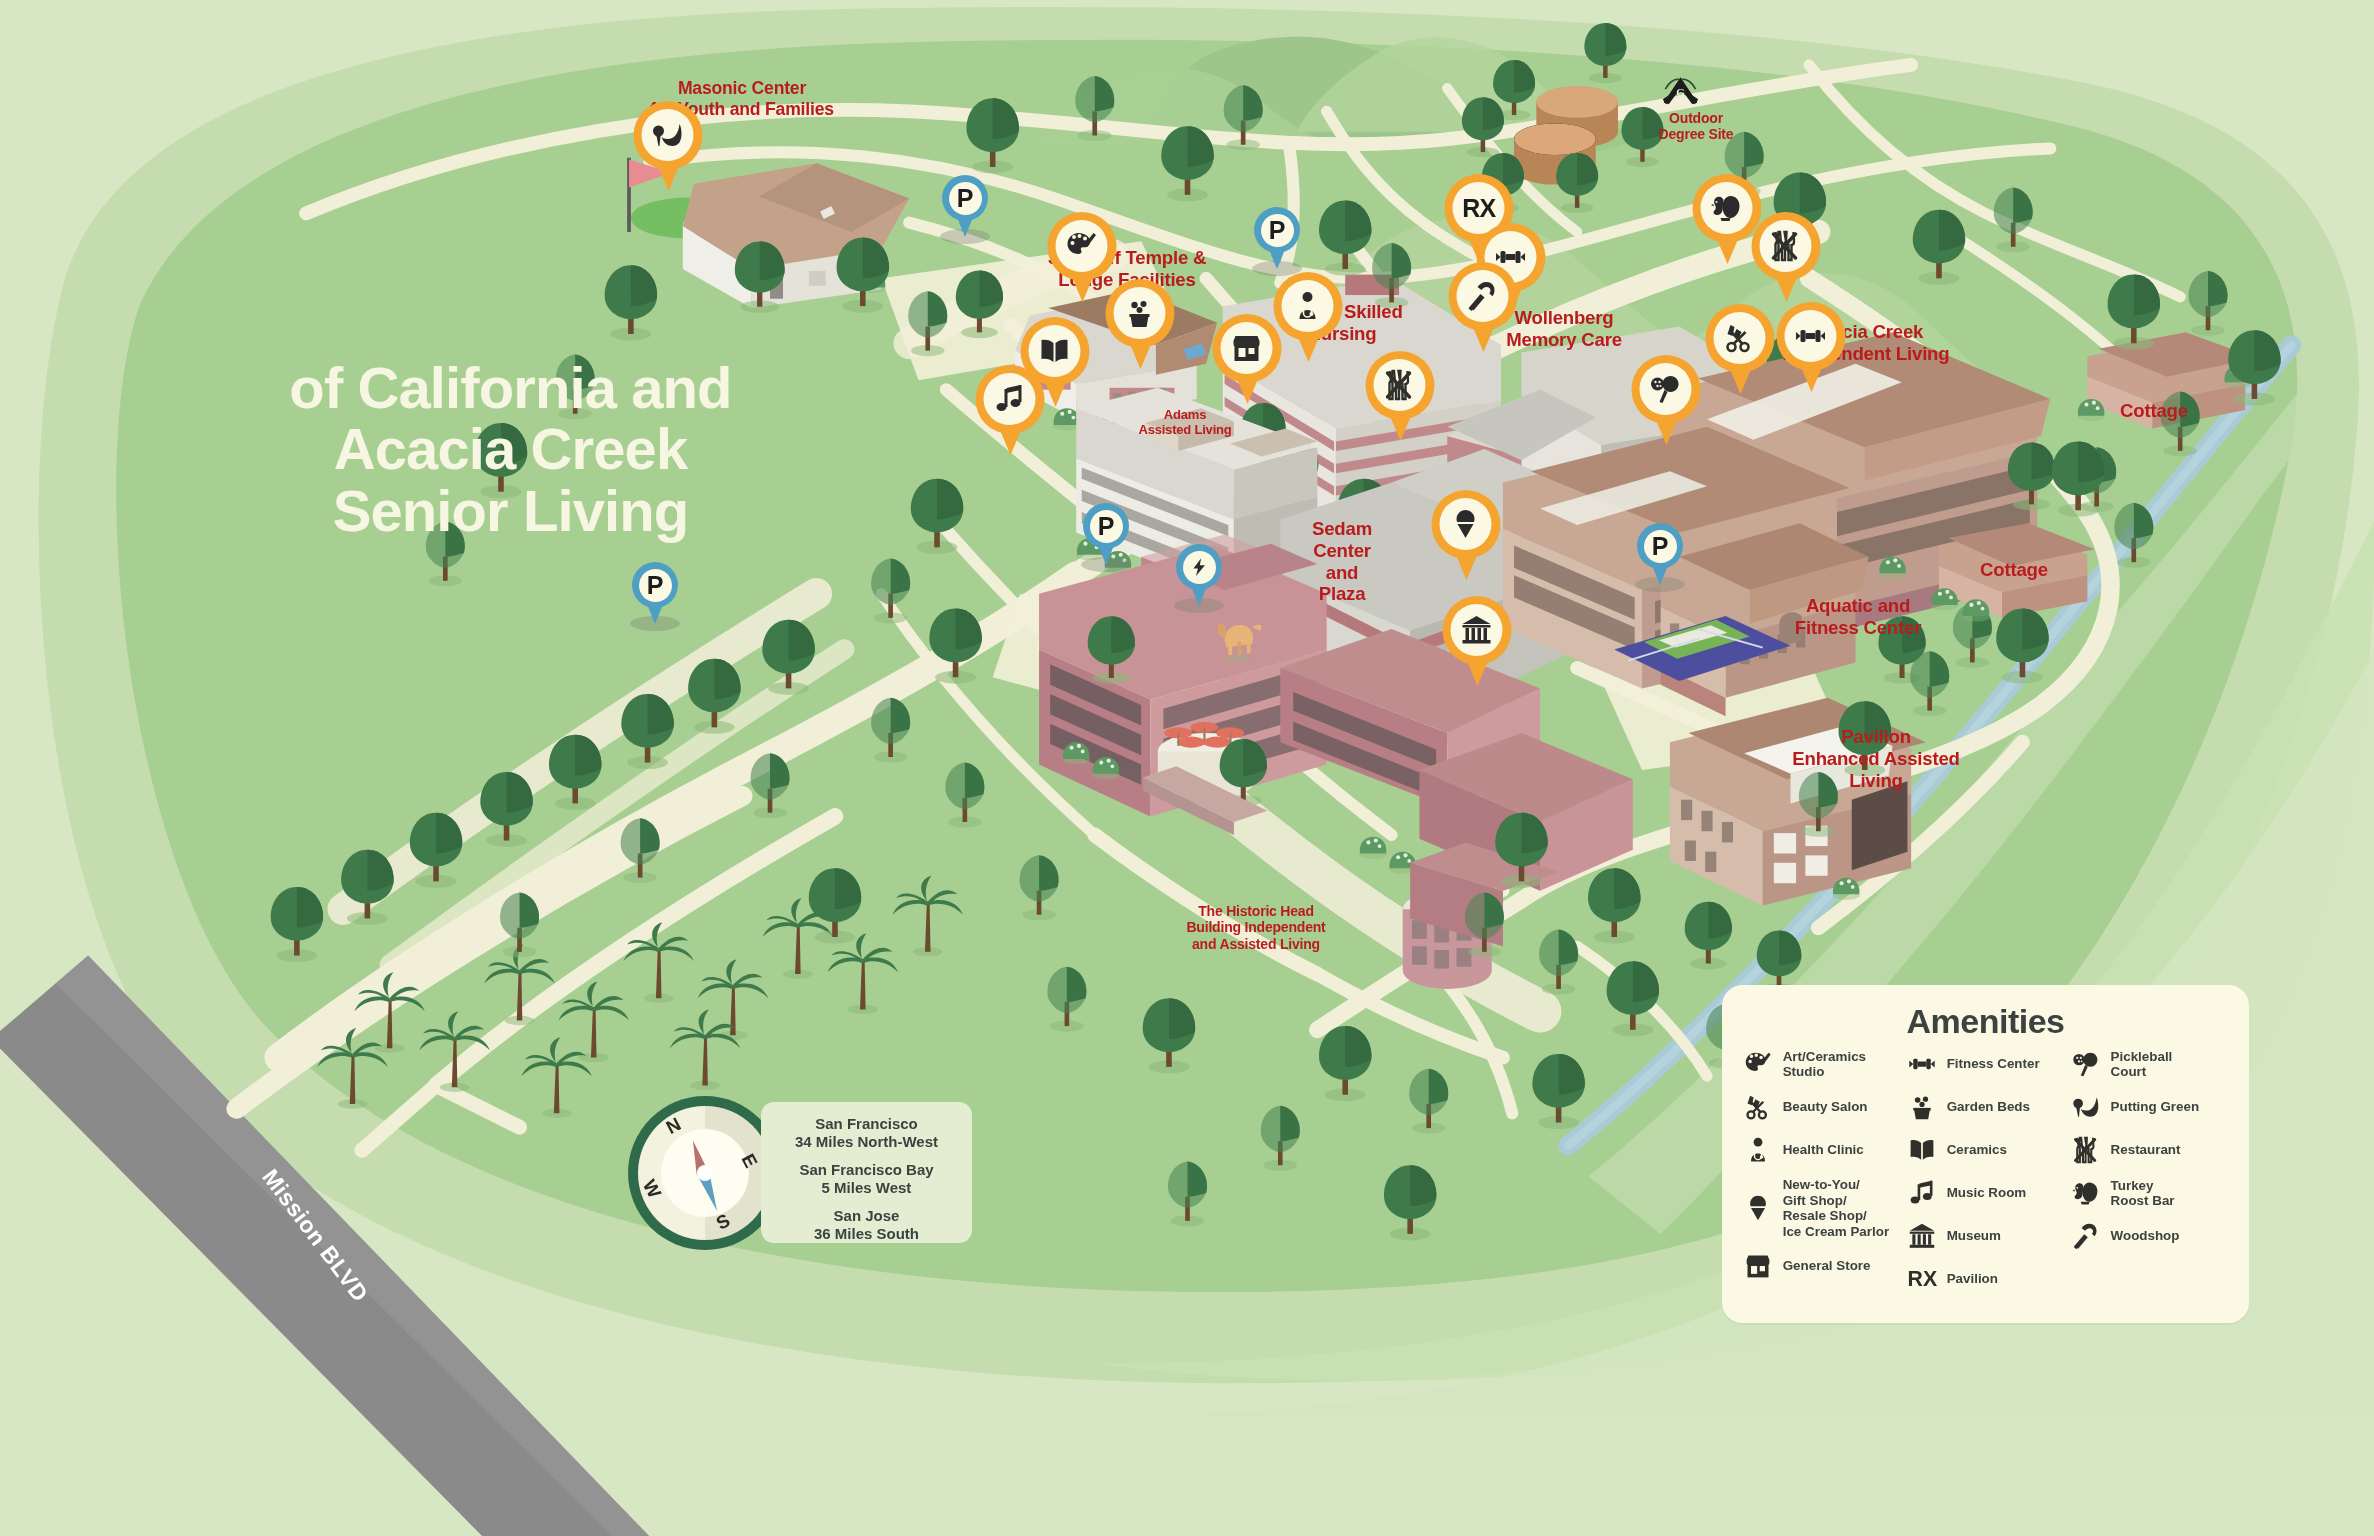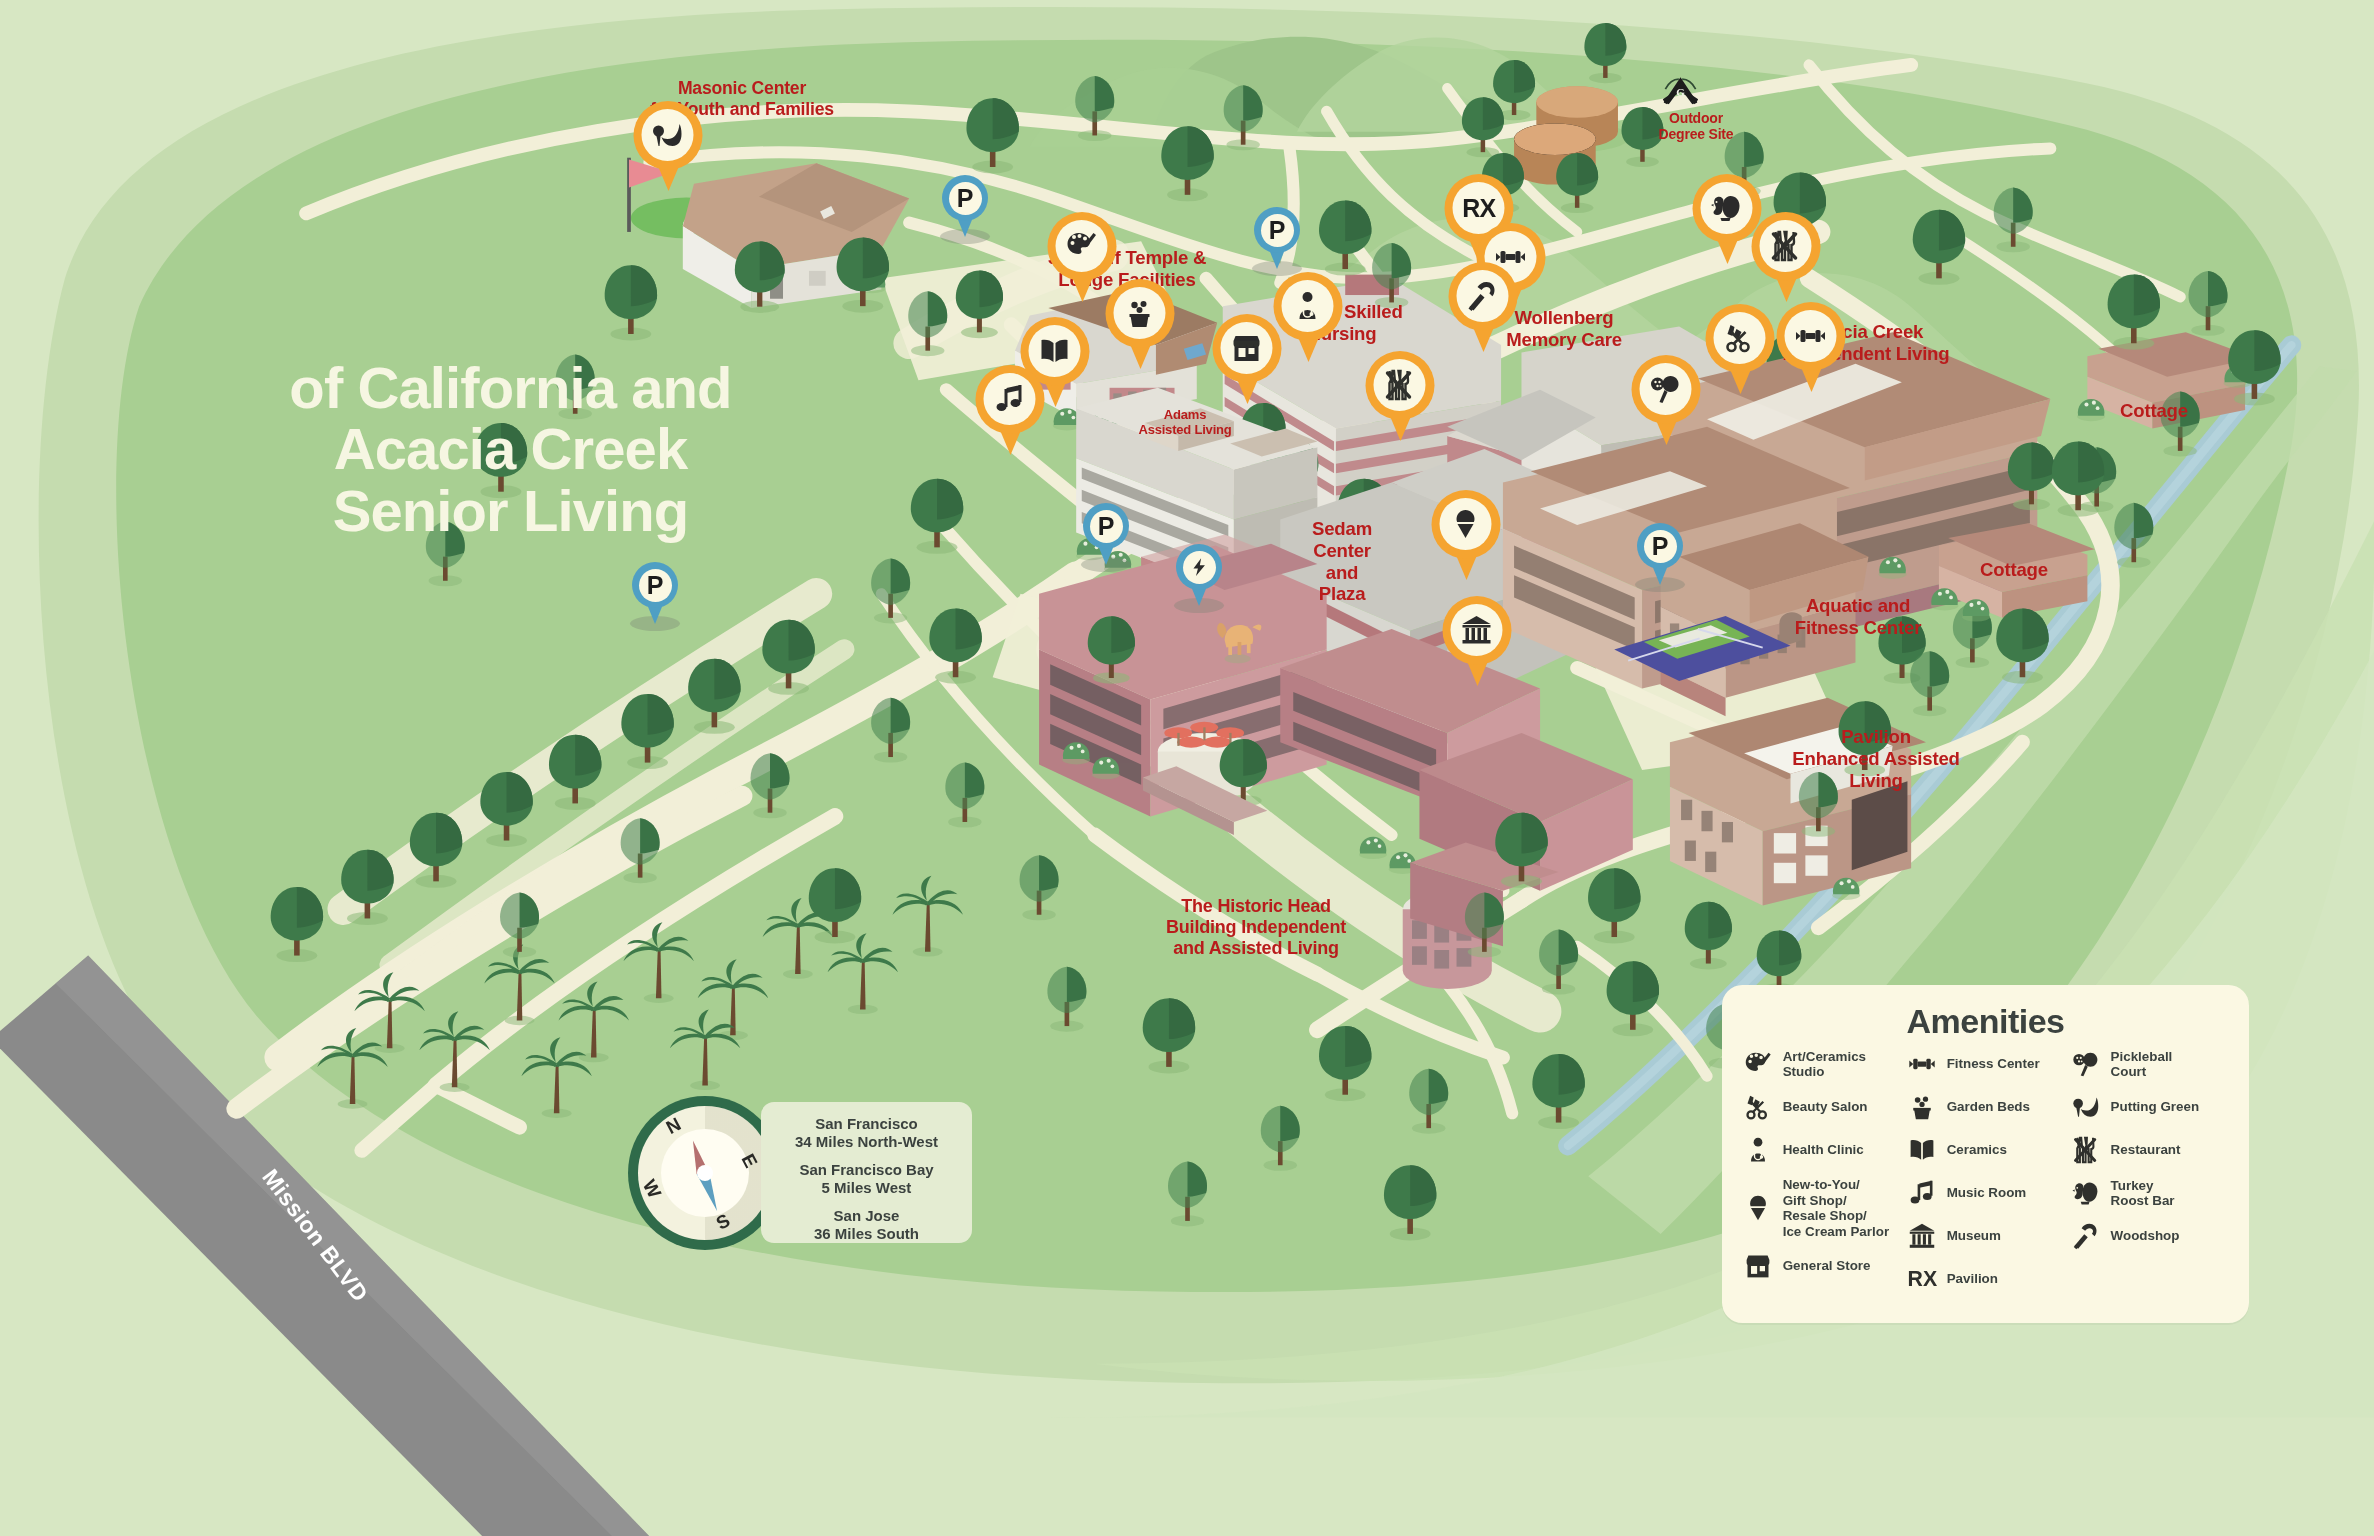--- a/index.html
+++ b/index.html
@@ -667,21 +667,21 @@
       <div class="mlabel" style="left: 1342px; top: 561px; font-size: 18.6px;">Sedam
 Center
 and
 Plaza</div>
       <div class="mlabel" style="left: 2014px; top: 570px; font-size: 18.6px;">Cottage</div>
       <div class="mlabel" style="left: 1858px; top: 617px; font-size: 18.6px;">Aquatic and
 Fitness Center</div>
       <div class="mlabel" style="left: 1876px; top: 759px; font-size: 18.6px;">Pavilion
 Enhanced Assisted
 Living</div>
-      <div class="mlabel" style="left: 1256px; top: 928px; font-size: 18px;">The Historic Head
+      <div class="mlabel" style="left: 1256px; top: 928px; font-size: 14px;">The Historic Head
 Building Independent
 and Assisted Living</div>
     </div>
 
   <div id="markers">
       <div class="marker" style="left: 668px; top: 190px;">
         <div class="pin">
           <div class="tail"></div>
           <div class="bulb"></div>
           <div class="disc">

